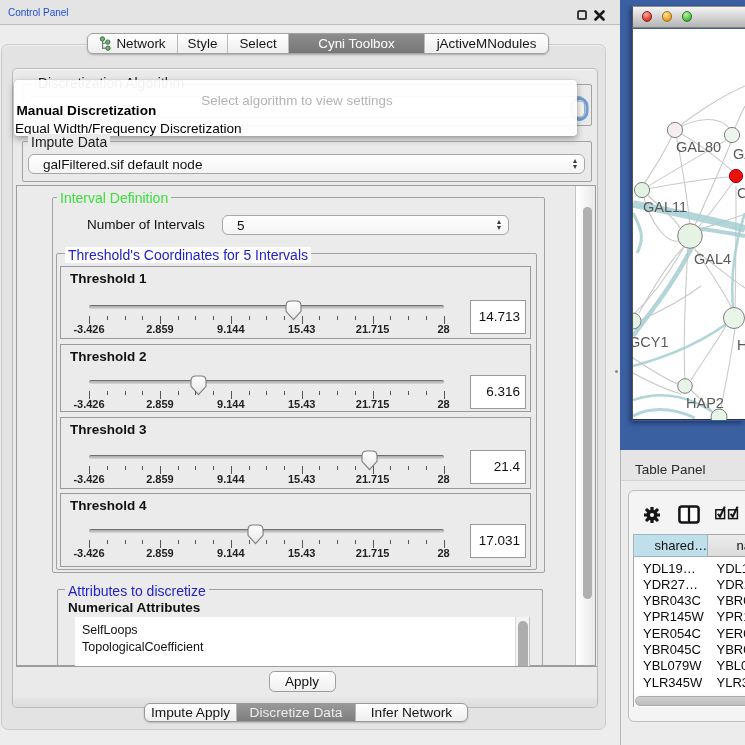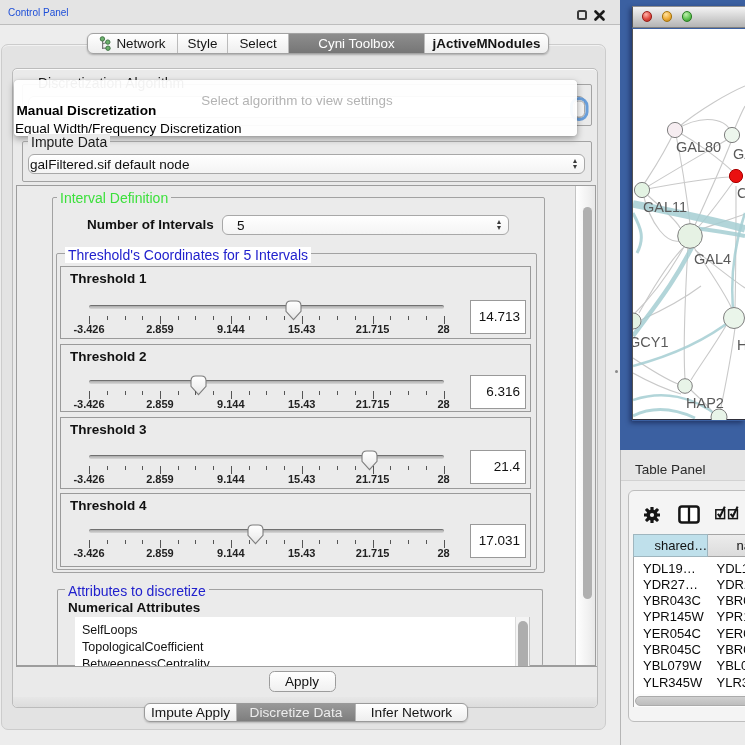--- a/index.html
+++ b/index.html
@@ -7,21 +7,21 @@
 .abs { position:absolute; }
 
 #titlebar { position:absolute; left:0; top:0; width:620px; height:25px; background:#e4e4e4; border-bottom:1px solid #bdbdbd; }
 #titlebar .t { position:absolute; left:8px; top:6.5px; font-size:10px; color:#1d4ed8; }
 #floatbtn { position:absolute; left:577px; top:10px; width:10px; height:10px; border:2px solid #3a3a3a; border-radius:2.5px; }
 #closebtn { position:absolute; left:594px; top:10px; }
 #outerpanel { position:absolute; left:1px; top:44px; width:605px; height:686px; background:#e3e3e3; border:1px solid #cccccc; border-radius:7px; box-shadow:inset 0 1px 0 #f2f2f2; }
 
 #toptabs { position:absolute; left:87px; top:33px; height:21px; background:linear-gradient(#ffffff,#eeeeee); border:1px solid #a2a2a2; border-radius:6px; display:flex; box-shadow:0 1px 2px rgba(0,0,0,0.25); font-size:13.4px; color:#151515; }
 #toptabs .seg { display:flex; align-items:center; justify-content:center; border-right:1px solid #bbbbbb; white-space:nowrap; }
-#toptabs .seg:last-child { border-right:none;font-weight:bold; }
+#toptabs .seg:last-child { border-right:none; }
 #toptabs .sel { background:linear-gradient(#8d8d8d,#767676); color:#ffffff; }
 
 #innerpanel { position:absolute; left:12px; top:68px; width:586px; height:640px; background:#eaeaea; border:1px solid #bcbcbc; border-radius:5px; box-shadow:inset 0 1px 0 rgba(255,255,255,0.7); }
 #innerbottom { position:absolute; left:13px; top:697px; width:584px; height:10px; background:linear-gradient(#e7e7e7,#dcdcdc); border-radius:0 0 5px 5px; }
 
 .group { position:absolute; border:1px solid #a2a2a2; border-radius:2px; }
 .glabel { position:absolute; font-size:14px; background:transparent; padding:0 3px; }
 
 .combo { position:absolute; background:linear-gradient(#ffffff,#f4f4f4); border:1px solid #a8a8a8; border-radius:6px; font-size:13.6px; color:#111; display:flex; align-items:center; }
 .combo .arr { position:absolute; right:6px; top:50%; transform:translateY(-50%); width:5px; }
@@ -112,34 +112,34 @@
 </svg>
 
 <div id="popup"></div>
 <div class="abs" style="left:297px;top:92.5px;transform:translateX(-50%);font-size:13.4px;color:#b3b3b3;white-space:nowrap">Select algorithm to view settings</div>
 <div class="abs" style="left:16.5px;top:103px;font-size:13.6px;font-weight:bold;color:#000">Manual Discretization</div>
 <div class="abs" style="left:15px;top:120.5px;font-size:13.6px;color:#000">Equal Width/Frequency Discretization</div>
 
 <div class="group" style="left:22px;top:141px;width:570px;height:41px"></div>
 <div class="glabel" style="left:28px;top:134px;color:#1a1a1a;background:#eaeaea">Impute Data</div>
 <div class="combo" style="left:28px;top:154px;width:556.5px;height:20px">
-  <span style="margin-left:1px">galFiltered.sif default node</span>
+  <span style="margin-left:14px">galFiltered.sif default node</span>
   <span class="arr">
       <span class="u"></span>
       <span class="d"></span>
     </span>
 </div>
 
 <div id="scrollpane"></div>
 <div id="spbar"></div>
 <div id="spthumb"></div>
 
 <div class="group" style="left:52px;top:197px;width:493px;height:376px"></div>
 <div class="glabel" style="left:57px;top:190px;color:#3ce03c;background:#ebebeb">Interval Definition</div>
-<div class="abs" style="left:87px;top:216.5px;font-size:13.5px;font-weight:bold;color:#111">Number of Intervals</div>
+<div class="abs" style="left:87px;top:216.5px;font-size:13.5px;font-weight:normal;color:#111">Number of Intervals</div>
 <div class="combo" style="left:222px;top:215px;width:287px;height:20px">
   <span style="margin-left:14px">5</span>
   <span class="arr">
       <span class="u"></span>
       <span class="d"></span>
     </span>
 </div>
 <div class="group" style="left:56px;top:253px;width:481px;height:317px"></div>
 <div class="glabel" style="left:65px;top:247px;color:#2121cd;background:#ffffff">Threshold's Coordinates for 5 Intervals</div>
 
@@ -311,21 +311,20 @@
 <div class="ticklab" style="left:372.6px;top:547.0px">21.715</div>
 <div class="ticklab" style="left:443.5px;top:547.0px">28</div>
 <div class="vbox" style="top:524.0px">17.031</div>
 
 <div class="group" style="left:57px;top:589px;width:486px;height:77px;border-bottom:none"></div>
 <div class="glabel" style="left:65px;top:583px;color:#2121cd;background:#ebebeb">Attributes to discretize</div>
 <div class="abs" style="left:68px;top:600px;font-size:13.5px;font-weight:bold;color:#111">Numerical Attributes</div>
 <div id="attrlist">
   <div>SelfLoops</div>
   <div>TopologicalCoefficient</div>
-  <div>BetweennessCentrality</div>
 </div>
 <div id="attrbar"></div>
 <div id="attrthumb"></div>
 <div class="abs" style="left:16px;top:666px;width:581px;height:1px;background:#9d9d9d"></div>
 
 <div id="apply">Apply</div>
 <div id="bottabs">
   <div class="seg" style="width:92px">Impute Apply</div>
   <div class="seg sel" style="width:119px">Discretize Data</div>
   <div class="seg" style="width:111px">Infer Network</div>

